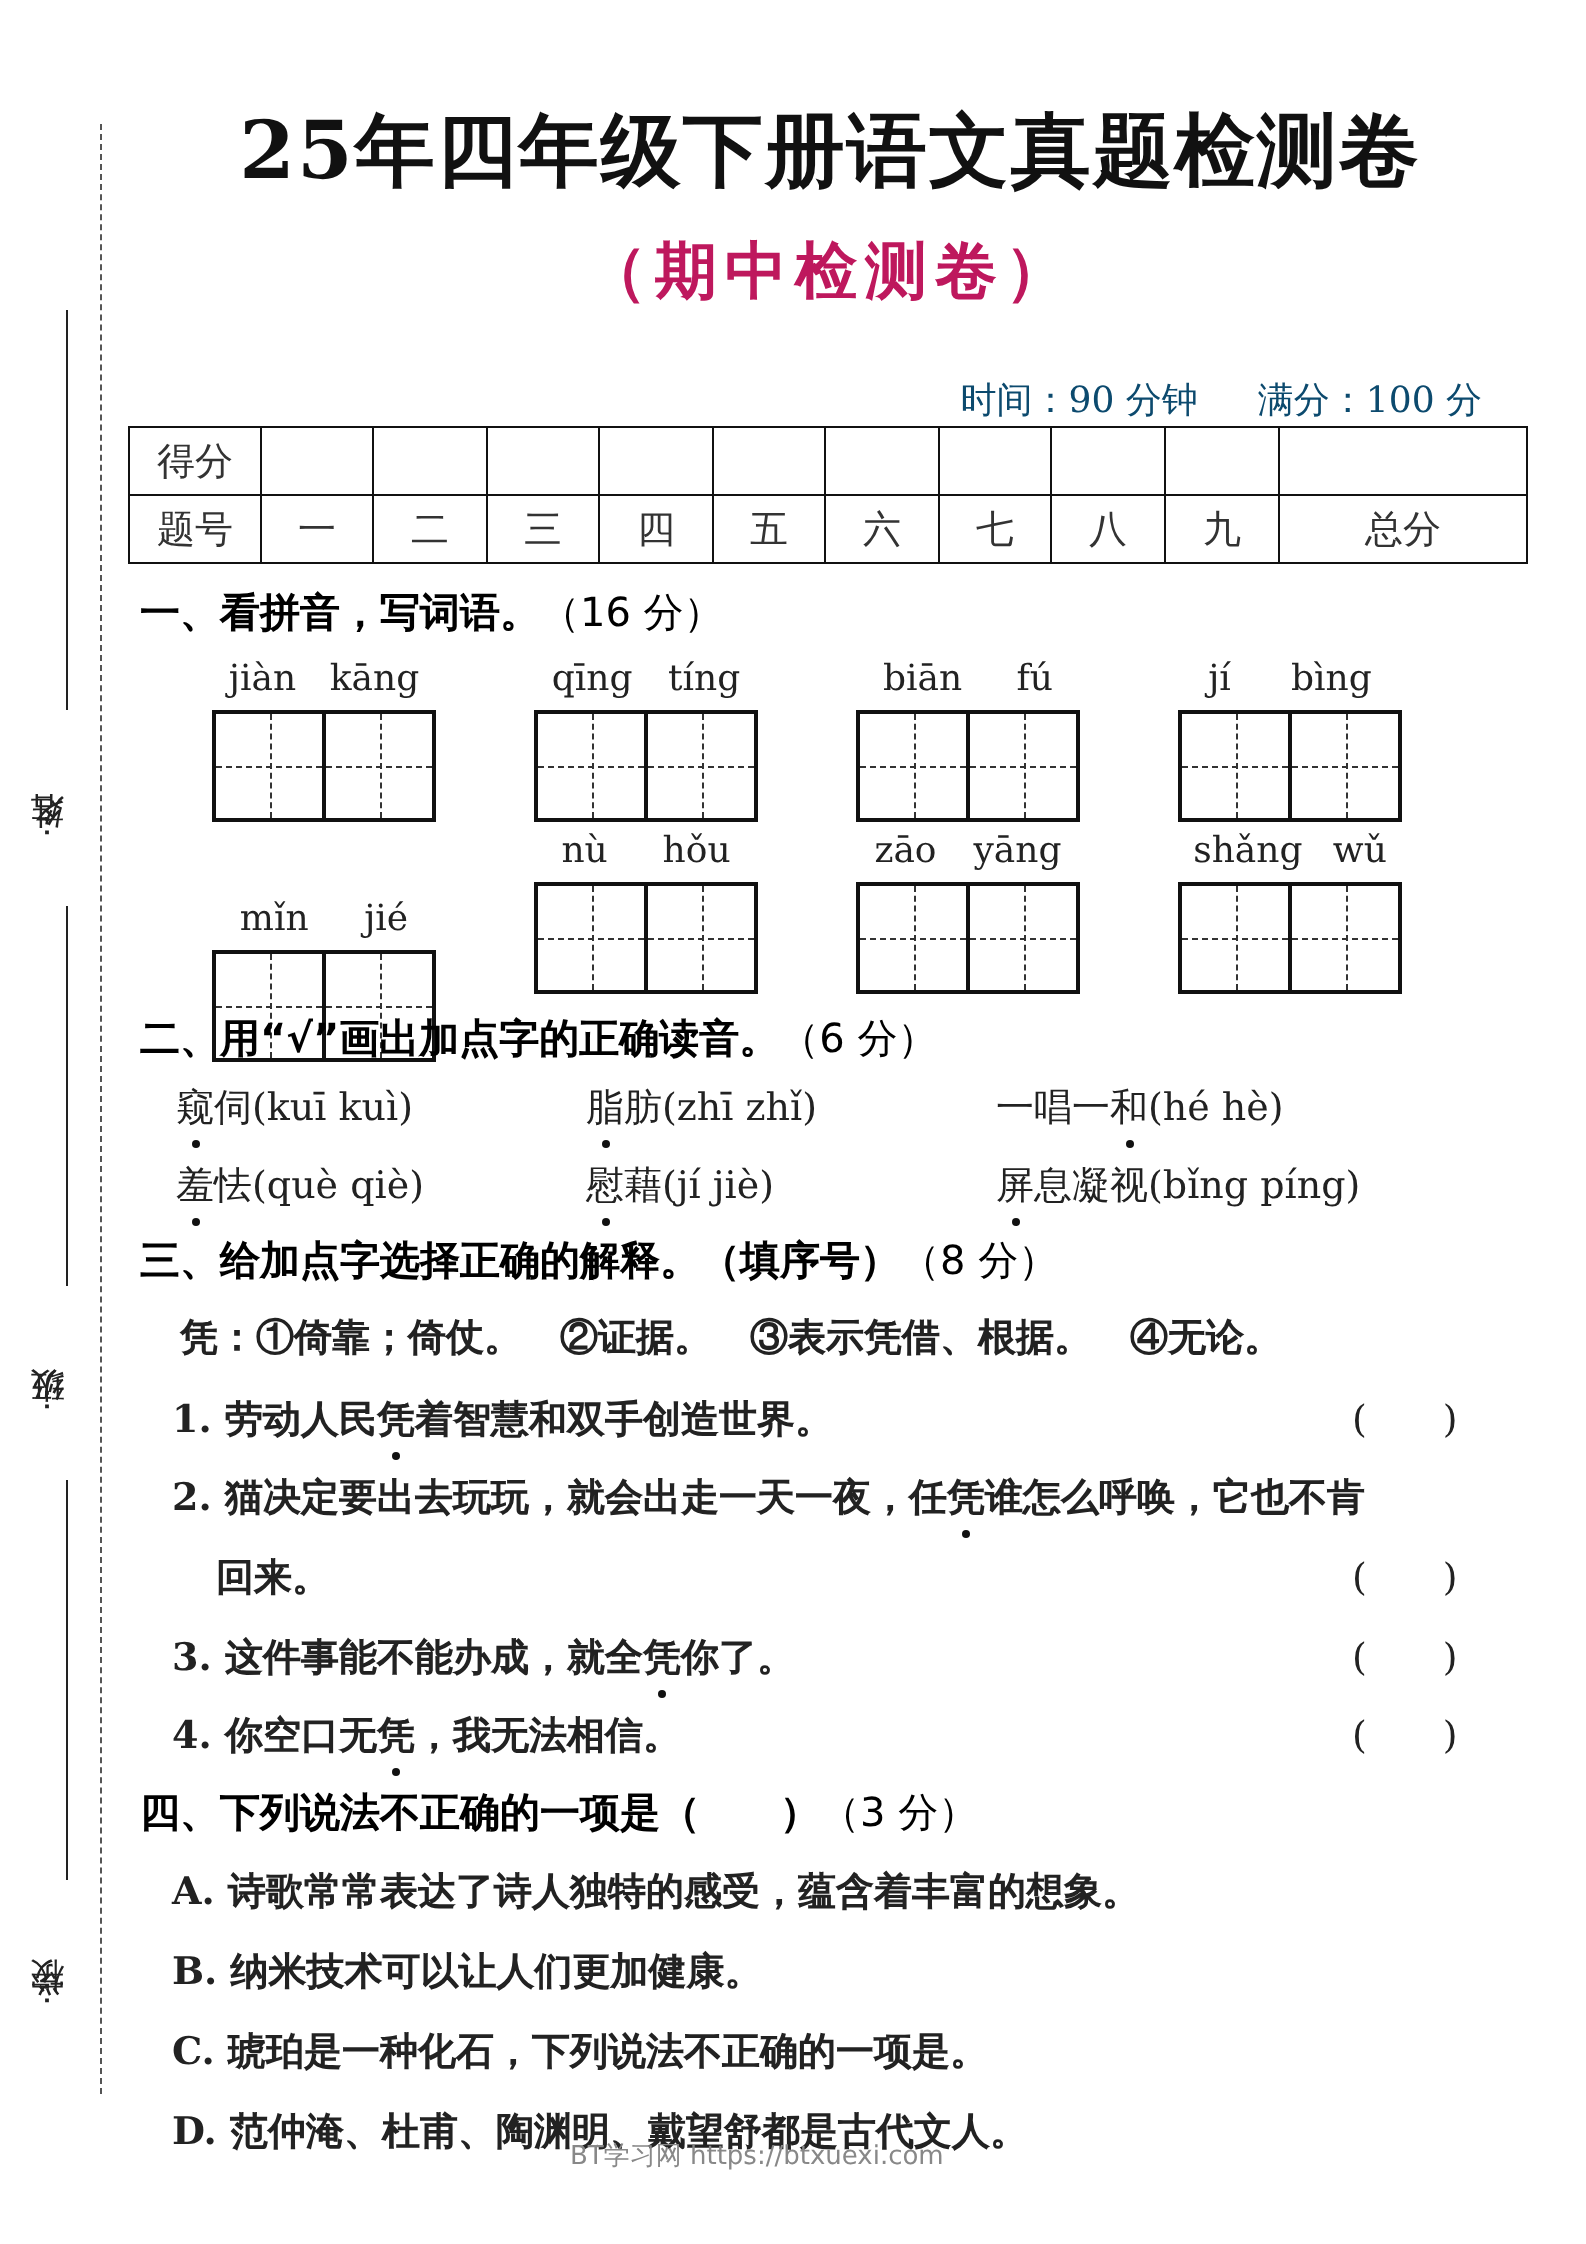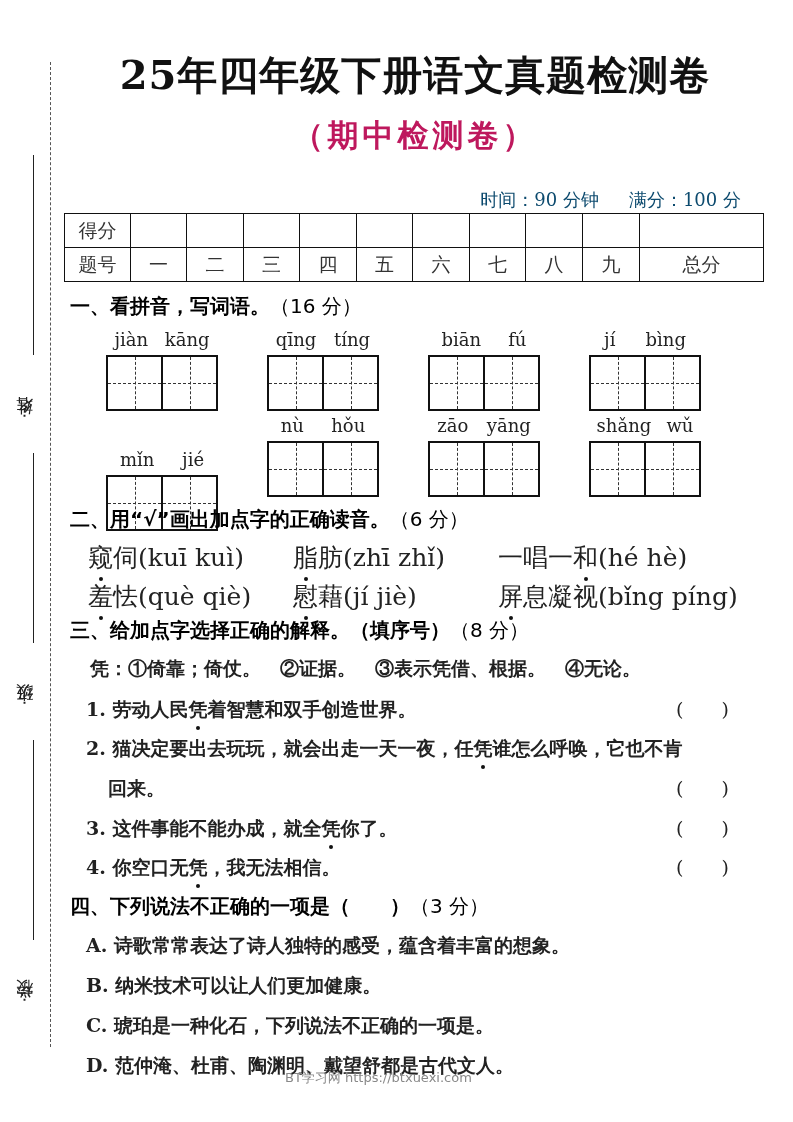--- a/index.html
+++ b/index.html
@@ -69,21 +69,21 @@
   .pyblock .cell::before {
     content: ""; position: absolute; left: 50%; top: 0; bottom: 0;
     border-left: 1px dashed #333;
   }
   .pyblock .cell::after {
     content: ""; position: absolute; top: 50%; left: 0; right: 0;
     border-top: 1px dashed #333;
   }
 
   
-  .rd { position: absolute; font-size: 25px; color: #222; white-space: nowrap; }
+  .rd { position: absolute; font-size: 19px; color: #222; white-space: nowrap; }
   .dot { position: relative; display: inline-block; }
   .dot::after {
     content: ""; position: absolute; left: 50%; bottom: -7px; width: 4px; height: 4px;
     margin-left: -2px; border-radius: 50%; background: #111;
   }
 
   .line { position: absolute; left: 86px; font-size: 19px; color: #222; white-space: nowrap; font-weight: bold; }
   .paren { position: absolute; left: 676px; font-size: 19px; color: #222; word-spacing: 22px; white-space: pre; }
 
   .watermark {

